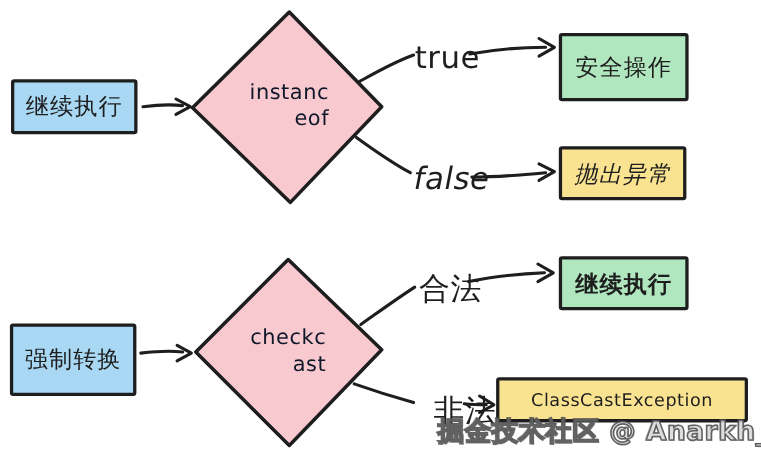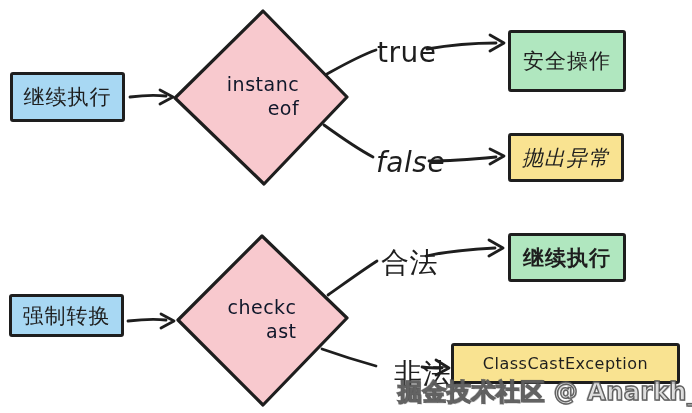--- a/index.html
+++ b/index.html
@@ -119,21 +119,21 @@
 eof</div>
 
   <div class="edge-label" style="left:377px; top:36px;">true</div>
 
   <div class="edge-label" style="left:376px; top:146px;font-style:italic;">false</div>
 
   <div class="node" style="left: 508px; top: 30px; width: 118px; height: 62px; background-color: rgb(176, 231, 191);">安全操作</div>
 
   <div class="node" style="left: 508px; top: 133px; width: 116px; height: 49px; background-color: rgb(249, 227, 145); font-style: italic;">抛出异常</div>
 
-  <div class="node" style="left: 9px; top: 294px; width: 115px; height: 43px; background-color: rgb(168, 216, 243); font-family: Liberation Serif, serif;">强制转换</div>
+  <div class="node" style="left: 9px; top: 294px; width: 115px; height: 66px; background-color: rgb(168, 216, 243); font-family: Liberation Serif, serif;">强制转换</div>
 
   <div class="diamond-label" style="left:202px; top:283px; width:120px; height:74px;">checkc
 ast</div>
 
   <div class="edge-label" style="left:381px; top:244px;font-family:Liberation Serif, serif;">合法</div>
 
   <div class="edge-label" style="left:394px; top:355px;">非法</div>
 
   <div class="node" style="left: 508px; top: 233px; width: 118px; height: 49px; background-color: rgb(176, 231, 191); font-weight: bold;">继续执行</div>
 

